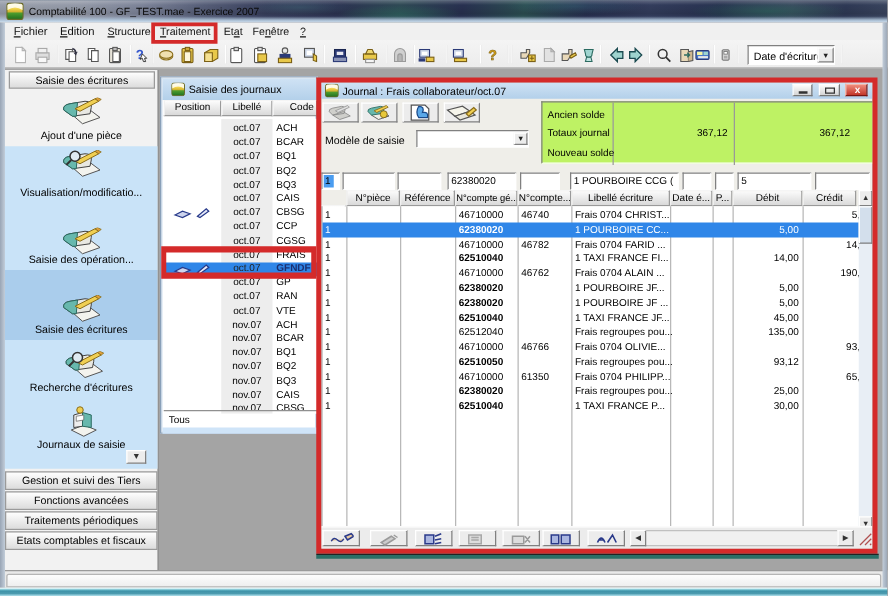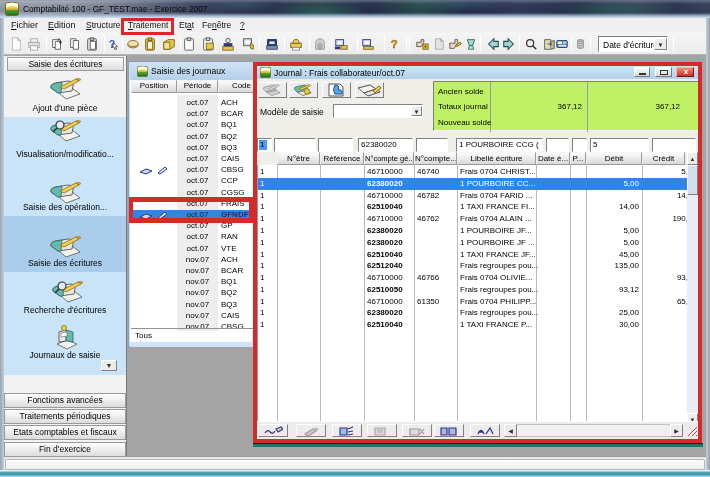--- a/index.html
+++ b/index.html
@@ -277,36 +277,36 @@
     <svg class="abs" style="left:47px;top:268px" width="30" height="26" viewBox="0 0 30 26">
       <path d="M6 20 L16 16 L26 20 L16 25 Z" fill="#f3f3ee" stroke="#555" stroke-width="0.8"></path>
       <path d="M8 18 L8 8 L15 6 L15 17 Z" fill="#eee" stroke="#444" stroke-width="0.8"></path>
       <path d="M15 6 L22 8 L22 18 L15 17 Z" fill="#67b8ad" stroke="#2a6a60" stroke-width="0.8"></path>
       <circle cx="13" cy="4" r="2.6" fill="#f0cf52" stroke="#8a6d1a" stroke-width="0.8"></circle>
       <path d="M10 9 L16 8 L16 12 L10 13 Z" fill="#fff" stroke="#666" stroke-width="0.6"></path>
     </svg>
     <div class="sb-label" style="top:294px">Journaux de saisie</div>
     <div class="abs raised" style="left:97px;top:304px;width:16px;height:11px;font-size:7px;text-align:center;color:#333;line-height:10px">▼</div>
 
+    <div class="sb-btn" style="top:321px;height:15px">Gestion et suivi des Tiers</div>
     <div class="sb-btn" style="top:337px;height:15px">Fonctions avancées</div>
     <div class="sb-btn" style="top:353px;height:15px">Traitements périodiques</div>
     <div class="sb-btn" style="top:369px;height:15px">Etats comptables et fiscaux</div>
-    <div class="sb-btn" style="top:386px;height:15px">Fin d'exercice</div>
   </div>
 
   <div class="abs" id="winJournaux" style="left:128px;top:61px;width:126px;height:286px;background:#fff;border:1px solid #8aa0b8;box-shadow:0 0 0 1px #cfe0f0 inset">
     <div class="win-title" style="left:1px;top:1px;width:124px;height:17px">
       <svg class="abs" style="left:7px;top:3px" width="11" height="11" viewBox="0 0 14 14">
         <rect x="0.5" y="0.5" width="13" height="13" rx="2" fill="url(#appic)" stroke="#6a6a2a"></rect>
         <path d="M1 6 Q7 2 13 6 L13 2 Q7 -1 1 2 Z" fill="#fffef2" opacity="0.85"></path>
       </svg>
       <span class="abs" style="left:21px;top:3px">Saisie des journaux</span>
     </div>
     <div class="hcell" style="left:2px;top:18px;width:46px;height:13px">Position</div>
-    <div class="hcell" style="left:48px;top:18px;width:41px;height:13px">Période</div>
+    <div class="hcell" style="left:48px;top:18px;width:41px;height:13px">Libellé</div>
     <div class="hcell" style="left:89px;top:18px;width:36px;height:13px;text-align:right;padding-right:2px">Code</div>
     <div class="abs" id="jxrows" style="left:2px;top:32.5px;width:123px;height:236px;background:#fff;overflow:hidden">
     <div class="abs" style="left:46px;top:0;width:41px;height:236px;background:#ededed"></div>
     <div class="abs jtx" style="left:46px;top:3.5px;width:41px;text-align:center">oct.07</div>
     <div class="abs jtx" style="left:90px;top:3.5px">ACH</div>
     <div class="abs jtx" style="left:46px;top:14.7px;width:41px;text-align:center">oct.07</div>
     <div class="abs jtx" style="left:90px;top:14.7px">BCAR</div>
     <div class="abs jtx" style="left:46px;top:25.9px;width:41px;text-align:center">oct.07</div>
     <div class="abs jtx" style="left:90px;top:25.9px">BQ1</div>
     <div class="abs jtx" style="left:46px;top:37.1px;width:41px;text-align:center">oct.07</div>
@@ -429,21 +429,21 @@
       <div class="abs sunken ebox" style="left:199px;top:72px;width:87px">
       <span class="abs" style="left:2px;top:1px">1 POURBOIRE CCG (</span>
     </div>
       <div class="abs sunken ebox" style="left:289px;top:72px;width:23px"></div>
       <div class="abs sunken ebox" style="left:315px;top:72px;width:15px"></div>
       <div class="abs sunken ebox" style="left:333px;top:72px;width:59px">
       <span class="abs" style="left:2px;top:1px">5</span>
     </div>
       <div class="abs sunken ebox" style="left:395px;top:72px;width:44px"></div>
       <div class="hcell" style="left:0px;top:98px;width:20px;height:13px;line-height:12px">Jour</div>
-      <div class="hcell" style="left:20px;top:86px;width:43px;height:13px;line-height:12px">N°être</div>
+      <div class="hcell" style="left:20px;top:86px;width:43px;height:13px;line-height:12px">N°pièce</div>
       <div class="hcell" style="left:63px;top:86px;width:44px;height:13px;line-height:12px">Référence</div>
       <div class="hcell" style="left:107px;top:86px;width:50px;height:13px;line-height:12px;font-size:7.5px">N°compte gé...</div>
       <div class="hcell" style="left:157px;top:86px;width:43px;height:13px;line-height:12px">N°compte...</div>
       <div class="hcell" style="left:200px;top:86px;width:79px;height:13px;line-height:12px">Libellé écriture</div>
       <div class="hcell" style="left:279px;top:86px;width:34px;height:13px;line-height:12px">Date é...</div>
       <div class="hcell" style="left:313px;top:86px;width:16px;height:13px;line-height:12px">P...</div>
       <div class="hcell" style="left:329px;top:86px;width:56px;height:13px;line-height:12px">Débit</div>
       <div class="hcell" style="left:385px;top:86px;width:43px;height:13px;line-height:12px">Crédit</div>
       <div class="abs" style="left:0;top:99px;width:431px;height:256px;background:#fff;border-left:1px solid #9a9a9a"></div>
       <div class="abs" style="left:20px;top:99px;width:1px;height:256px;background:#b8b8b8"></div>
@@ -503,21 +503,21 @@
       <span class="abs" style="left:329px;width:53px;text-align:right">5,00</span>
     </div>
       <div class="abs trow" style="top:183.5px;color:#000">
       <span class="abs" style="left:3px">1</span>
       <span class="abs" style="left:110px;font-weight:bold">62510040</span>
       <span class="abs" style="left:203px">1 TAXI FRANCE JF...</span>
       <span class="abs" style="left:329px;width:53px;text-align:right">45,00</span>
     </div>
       <div class="abs trow" style="top:195.2px;color:#000">
       <span class="abs" style="left:3px">1</span>
-      <span class="abs" style="left:110px;font-weight:bold">62512040</span>
+      <span class="abs" style="left:110px;font-weight:normal">62512040</span>
       <span class="abs" style="left:203px">Frais regroupes pou...</span>
       <span class="abs" style="left:329px;width:53px;text-align:right">135,00</span>
     </div>
       <div class="abs trow" style="top:207px;color:#000">
       <span class="abs" style="left:3px">1</span>
       <span class="abs" style="left:110px;font-weight:normal">46710000</span>
       <span class="abs" style="left:160px">46766</span>
       <span class="abs" style="left:203px">Frais 0704 OLIVIE...</span>
       <span class="abs" style="left:385px;width:46px;text-align:right">93,</span>
     </div>

